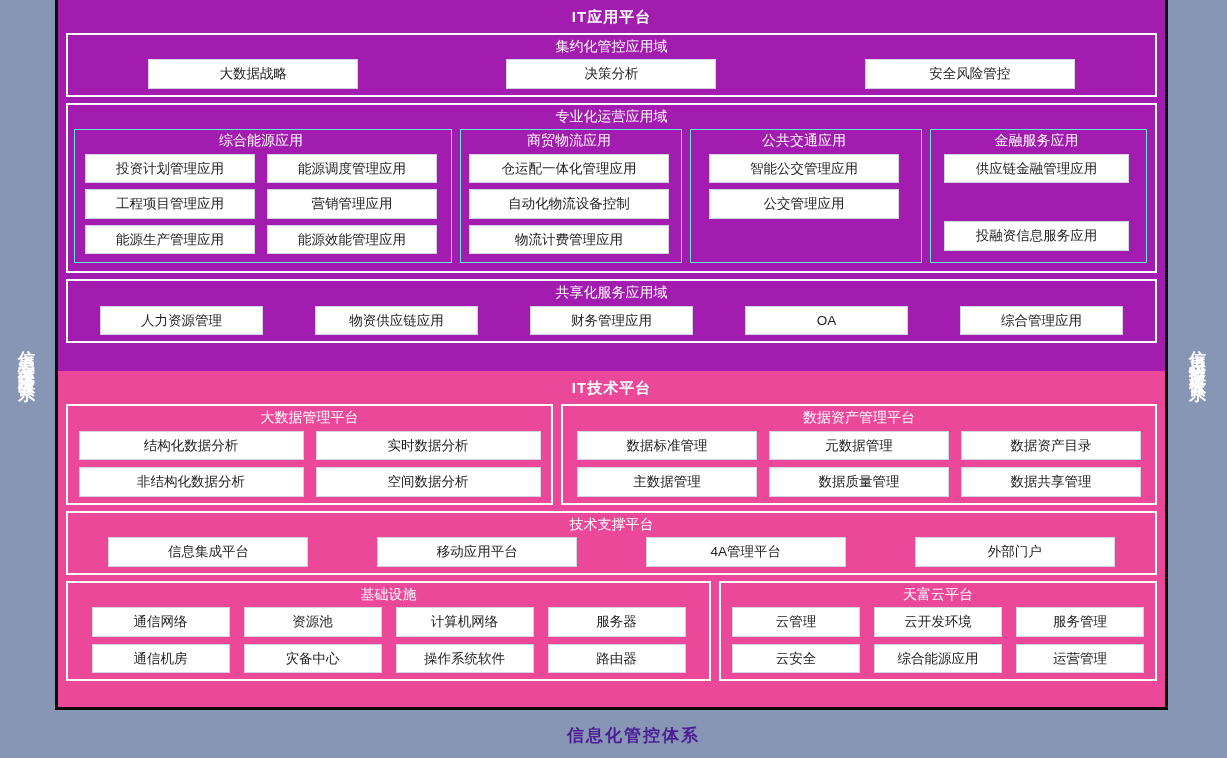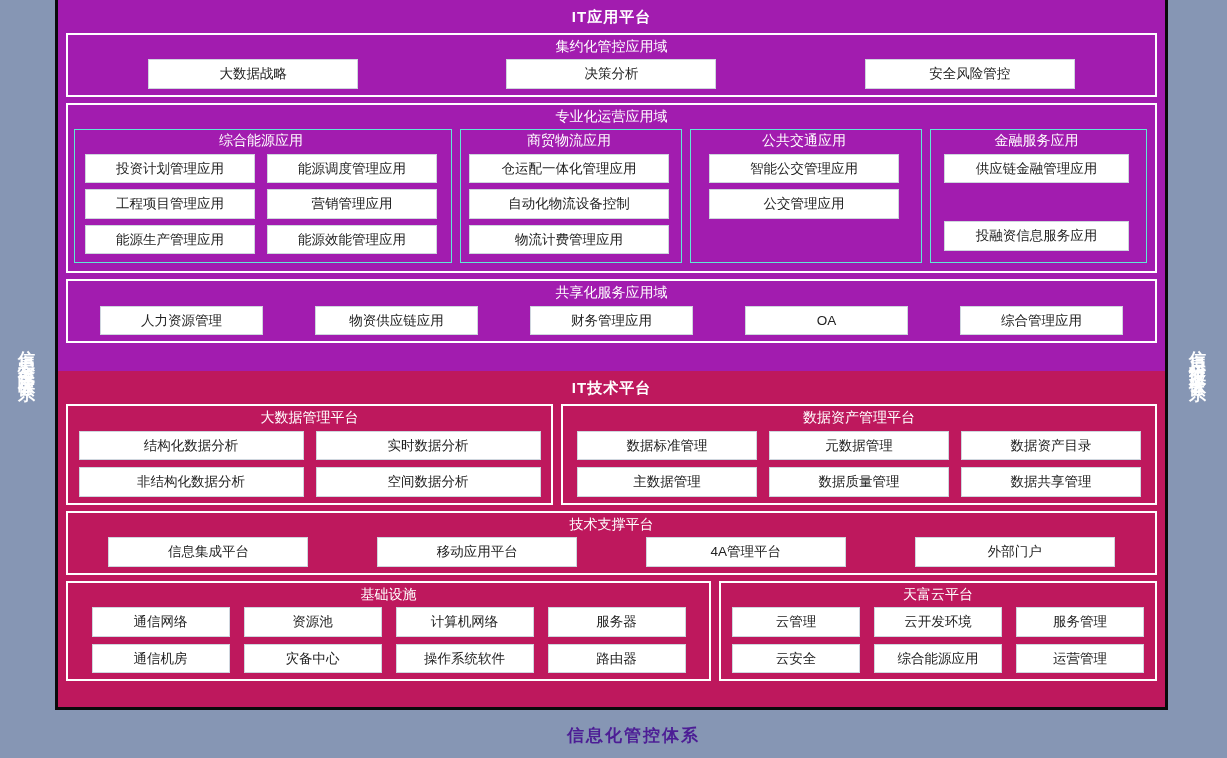--- a/index.html
+++ b/index.html
@@ -65,21 +65,21 @@
     height: 710px;
     border-left: 3px solid #0a0a0a;
     border-right: 3px solid #0a0a0a;
     border-bottom: 3px solid #0a0a0a;
     display: flex;
     flex-direction: column;
   }
 
   .slab { position: relative; width: 100%; }
   .slab.app  { background: #a21caf; height: 373px; padding: 0 8px 8px 8px; }
-  .slab.tech { background: #be185d; height: 337px; padding: 0 8px 8px 8px; }
+  .slab.tech { background: #ec4899; height: 337px; padding: 0 8px 8px 8px; }
 
   .slab-title {
     text-align: center;
     color: #ffffff;
     font-weight: bold;
     font-size: 15px;
     letter-spacing: 1px;
     padding: 8px 0 6px 0;
   }
 

